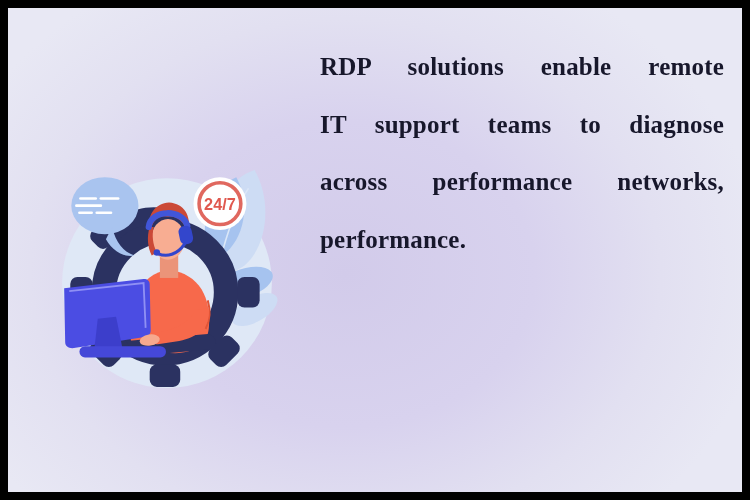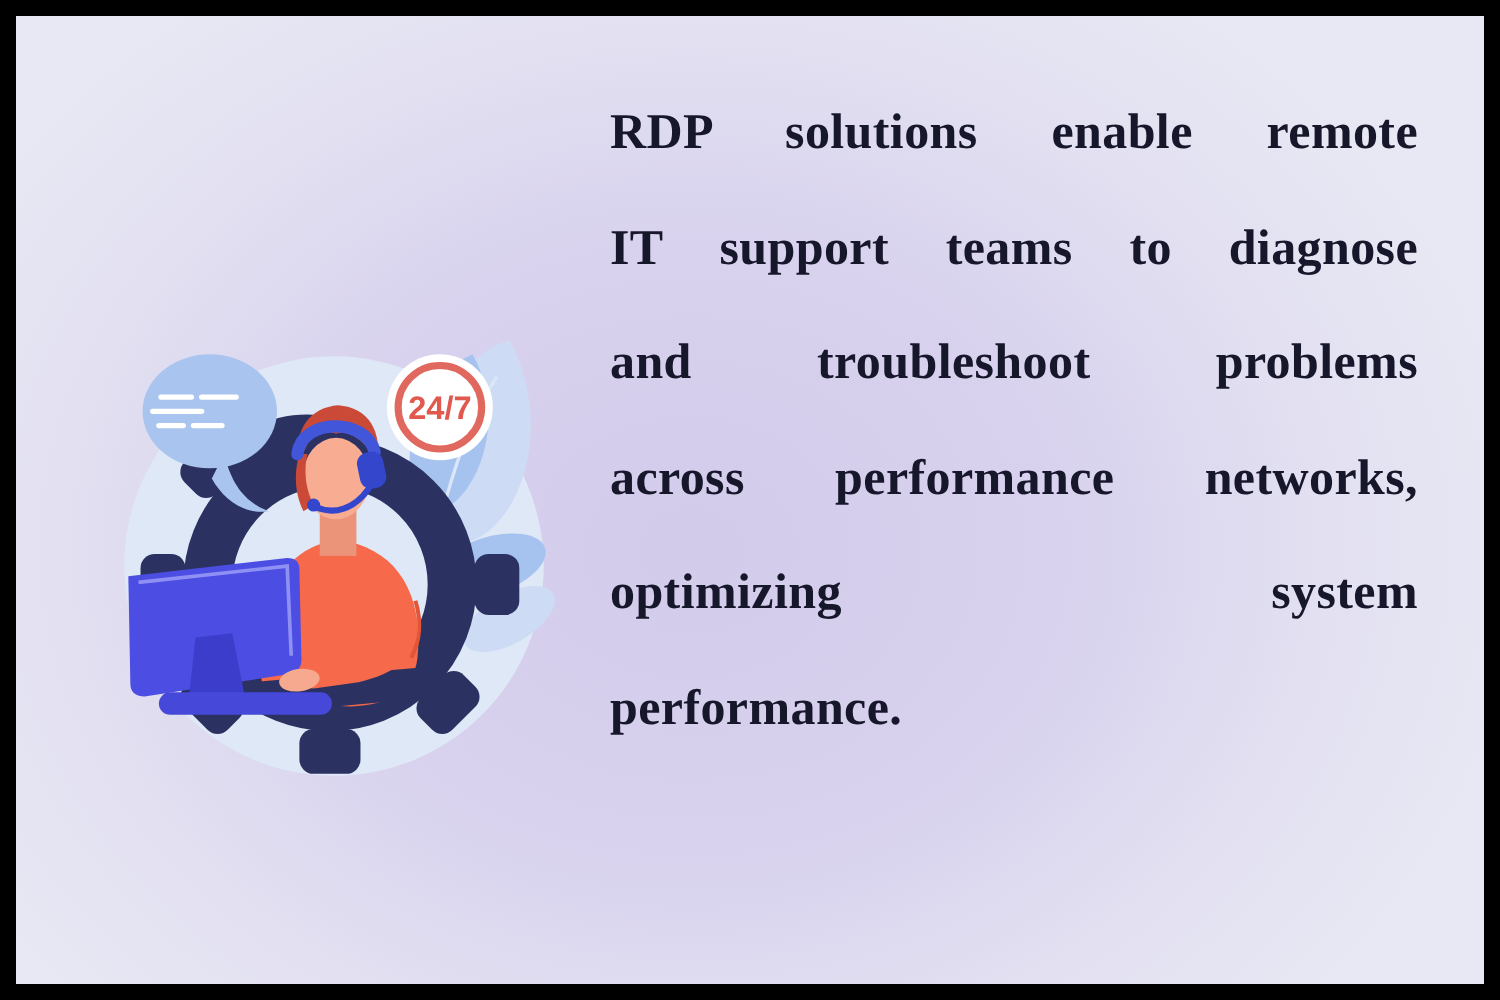--- a/index.html
+++ b/index.html
@@ -17,21 +17,21 @@
     background:
       radial-gradient(420px 340px at 46% 55%, #d2cbea 0%, #d8d2ee 45%, #e2e0f1 75%, #e8e8f4 100%);
   }
   .illustration{
     position:absolute;
     left:47px;top:160px;
     width:224px;height:224px;
   }
   .text-block{
     position:absolute;
-    left:297px;top:30px;
+    left:312px;top:30px;
     width:404px;
   }
   .line{
     font-weight:700;
     font-size:25px;
     line-height:57.5px;
     color:#17172b;
     letter-spacing:0.2px;
     text-align:justify;
     text-align-last:justify;
@@ -114,20 +114,18 @@
       <g>
         <circle cx="162" cy="35" r="26" fill="#ffffff"></circle>
         <circle cx="162" cy="35" r="20.5" fill="#ffffff" stroke="#e0685f" stroke-width="3.5"></circle>
         <text x="162" y="41" text-anchor="middle" font-size="16" font-weight="bold" font-family="Liberation Sans, sans-serif" fill="#e0584e">24/7</text>
       </g>
     </svg>
 
     <div class="text-block">
       <div class="line">RDP solutions enable remote</div>
       <div class="line">IT support teams to diagnose</div>
-      <div class="line">and troubleshoot problems</div>
       <div class="line">across performance networks,</div>
-      <div class="line">optimizing system</div>
       <div class="line last">performance.</div>
     </div>
 
   </div>
 </div>
 
 </body></html>

